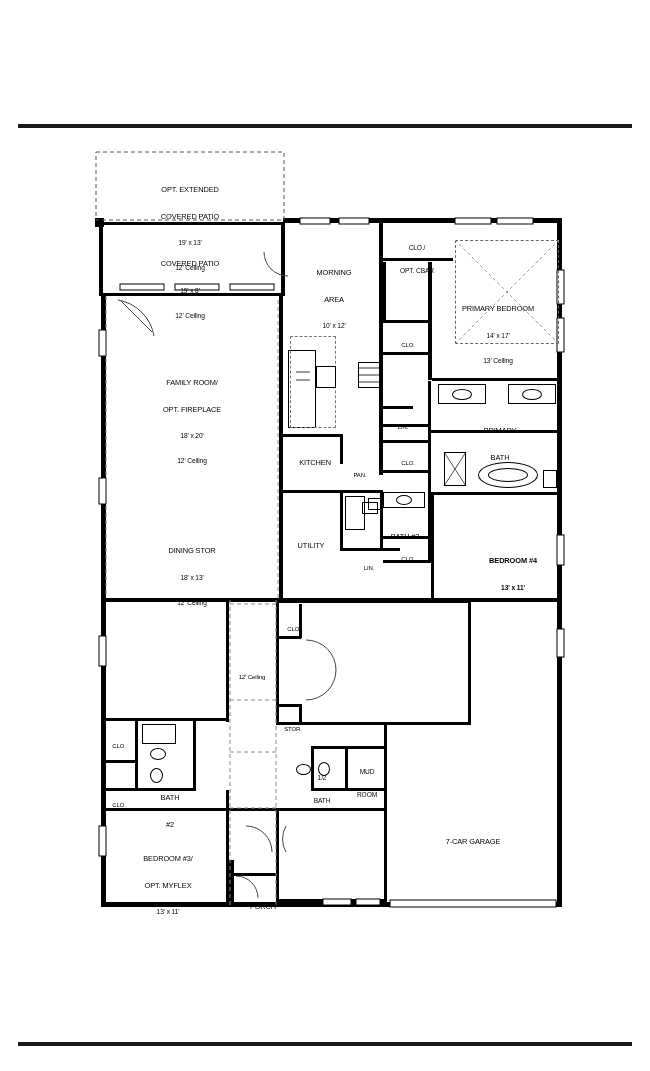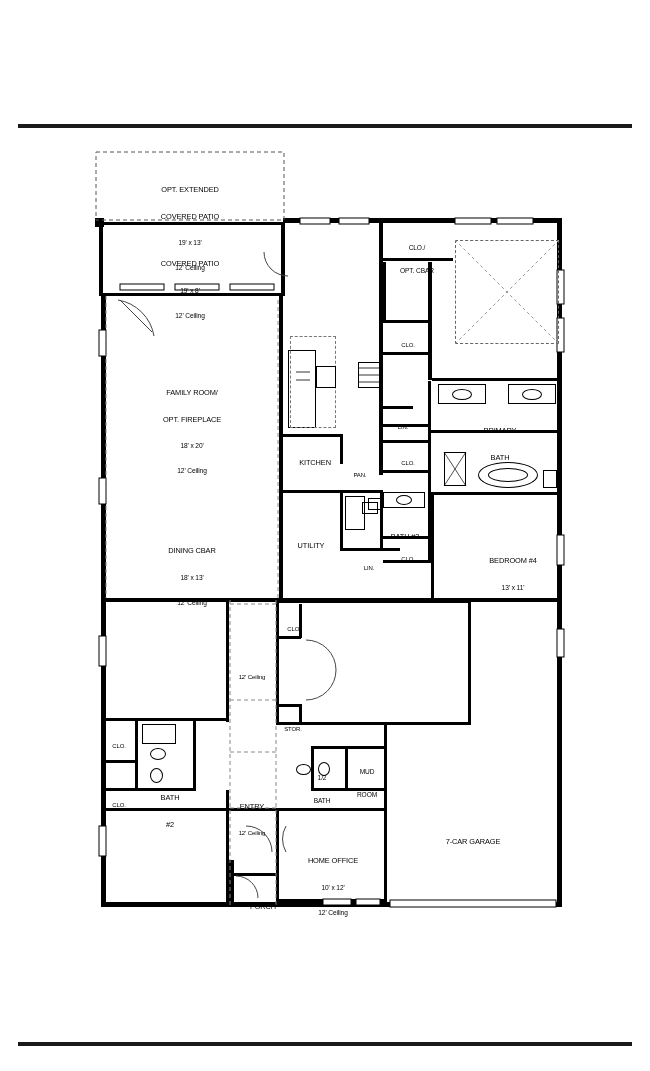--- a/index.html
+++ b/index.html
@@ -295,28 +295,38 @@
     <span class="t1 s65">19' x 13'</span>
     <span class="t1 s65">12' Ceiling</span>
   </div>
 
   <div class="lbl s7" style="left:112px;top:243px;width:156px;">
     <span class="t1">COVERED PATIO</span>
     <span class="t1 s65">19' x 8'</span>
     <span class="t1 s65">12' Ceiling</span>
   </div>
 
+  <div class="lbl s7" style="left:292px;top:252px;width:84px;">
+    <span class="t1">MORNING</span>
+    <span class="t1">AREA</span>
+    <span class="t1 s65">10' x 12'</span>
+  </div>
 
   <div class="lbl s65" style="left:384px;top:228px;width:66px;">
     <span class="t1">CLO./</span>
     <span class="t1">OPT. CBAR</span>
   </div>
 
-
-  <div class="lbl s7" style="left:124px;top:372px;width:136px;">
+  <div class="lbl s7" style="left:436px;top:288px;width:124px;">
+    <span class="t1">PRIMARY BEDROOM</span>
+    <span class="t1 s65">14' x 17'</span>
+    <span class="t1 s65">13' Ceiling</span>
+  </div>
+
+  <div class="lbl s7" style="left:124px;top:362px;width:136px;">
     <span class="t1">FAMILY ROOM/</span>
     <span class="t1">OPT. FIREPLACE</span>
     <span class="t1 s65">18' x 20'</span>
     <span class="t1 s65">12' Ceiling</span>
   </div>
 
   <div class="lbl s7" style="left:286px;top:442px;width:58px;">
     <span class="t1">KITCHEN</span>
   </div>
 
@@ -339,34 +349,34 @@
   <div class="lbl s6" style="left:356px;top:551px;width:26px;">
     <span class="t1">LIN.</span>
   </div>
 
   <div class="lbl s7" style="left:460px;top:410px;width:80px;">
     <span class="t1">PRIMARY</span>
     <span class="t1">BATH</span>
   </div>
 
   <div class="lbl s7" style="left:124px;top:530px;width:136px;">
-    <span class="t1">DINING CBAR</span>
+    <span class="t1">DINING STOR</span>
     <span class="t1 s65">18' x 13'</span>
     <span class="t1 s65">12' Ceiling</span>
   </div>
 
   <div class="lbl s7" style="left:282px;top:525px;width:58px;">
     <span class="t1">UTILITY</span>
   </div>
 
   <div class="lbl s7" style="left:376px;top:516px;width:58px;">
     <span class="t1">BATH #3</span>
   </div>
 
-  <div class="lbl s7" style="left:460px;top:540px;width:106px;">
+  <div class="lbl s7" style="left:460px;top:540px;width:106px;font-weight:bold;">
     <span class="t1">BEDROOM #4</span>
     <span class="t1 s65">13' x 11'</span>
   </div>
 
 
   <div class="lbl s6" style="left:228px;top:660px;width:48px;">
     <span class="t1">12' Ceiling</span>
   </div>
 
   <div class="lbl s6" style="left:280px;top:612px;width:28px;">
@@ -392,31 +402,27 @@
   <div class="lbl s65" style="left:305px;top:758px;width:34px;">
     <span class="t1">1/2</span>
     <span class="t1">BATH</span>
   </div>
 
   <div class="lbl s65" style="left:348px;top:752px;width:38px;">
     <span class="t1">MUD</span>
     <span class="t1">ROOM</span>
   </div>
 
-  <div class="lbl s7" style="left:226px;top:786px;width:52px;">
-    <span class="t1">ENTRY</span>
-    <span class="t1 s6">12' Ceiling</span>
-  </div>
-
-
-  <div class="lbl s7" style="left:283px;top:840px;width:100px;">
-    <span class="t1">HOME OFFICE</span>
-    <span class="t1 s65">10' x 12'</span>
-    <span class="t1 s65">12' Ceiling</span>
-  </div>
+
+  <div class="lbl s7" style="left:116px;top:838px;width:104px;">
+    <span class="t1">BEDROOM #3/</span>
+    <span class="t1">OPT. MYFLEX</span>
+    <span class="t1 s65">13' x 11'</span>
+  </div>
+
 
   <div class="lbl s7" style="left:236px;top:886px;width:54px;">
     <span class="t1">PORCH</span>
   </div>
 
   <div class="lbl s7" style="left:410px;top:821px;width:126px;">
     <span class="t1">7-CAR GARAGE</span>
   </div>
 
 </div>

